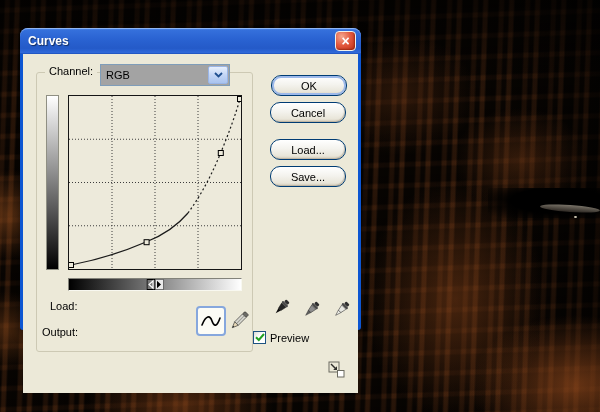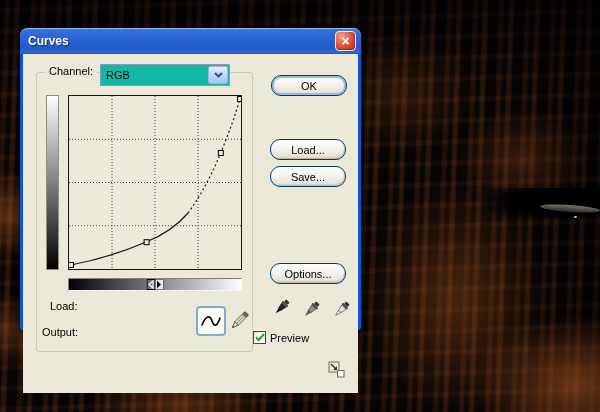--- a/index.html
+++ b/index.html
@@ -40,21 +40,21 @@
     background:radial-gradient(circle at 30% 25%,#f4a58c 0%,#e2573c 48%,#c23318 100%);
     color:#fff;font-size:14px;font-weight:bold;line-height:18px;text-align:center;cursor:pointer;
     box-shadow:inset -1px -1px 2px rgba(120,20,0,.6);}
   .client{position:relative;width:335px;height:339px;background:#ece9d8;}
 
   
   .groupbox{position:absolute;left:13px;top:18px;width:217px;height:280px;box-sizing:border-box;
     border:1px solid #cdc9b4;border-radius:3px;}
   .channel-label{position:absolute;left:22px;top:11px;font-size:11px;color:#000;background:#ece9d8;padding:0 4px;}
   .combo{position:absolute;left:77px;top:10px;width:130px;height:22px;box-sizing:border-box;
-    border:1px solid #7f9db9;background:#14b8a6;font-size:11px;display:flex;align-items:center;padding-left:5px;cursor:default;}
+    border:1px solid #7f9db9;background:#a3a3a3;font-size:11px;display:flex;align-items:center;padding-left:5px;cursor:default;}
   .combo-btn{position:absolute;right:1px;top:1px;bottom:1px;width:18px;border-radius:2px;
     border:1px solid #9ab5e6;background:linear-gradient(180deg,#e8f0fd 0%,#c4d6f5 48%,#a9c3ee 100%);
     display:flex;align-items:center;justify-content:center;}
 
   
   .vgrad{position:absolute;left:23px;top:41px;width:13px;height:175px;box-sizing:border-box;
     border:1px solid #8f8f83;background:linear-gradient(to bottom,#ffffff,#000000);}
   .gridbox{position:absolute;left:45px;top:41px;width:174px;height:175px;box-sizing:border-box;
     border:1px solid #151515;background:#edeadb;}
   .hgrad{position:absolute;left:45px;top:224px;width:174px;height:13px;box-sizing:border-box;
@@ -156,23 +156,23 @@
             <rect x="9.5" y="1" width="5" height="3.4" rx="0.8" fill="#6b6b66" stroke="#33332f" stroke-width="0.7"></rect>
             <rect x="9.5" y="4.6" width="5" height="11" fill="#d9d9d2" stroke="#55554f" stroke-width="0.8"></rect>
             <line x1="12" y1="4.6" x2="12" y2="15.6" stroke="#9a9a92" stroke-width="1"></line>
             <polygon points="9.5,15.6 14.5,15.6 12,21.5" fill="#e8d9b8" stroke="#55554f" stroke-width="0.8"></polygon>
             <polygon points="11.2,19.5 12.8,19.5 12,21.5" fill="#222"></polygon>
           </g>
         </svg>
       </div>
 
       <div class="btn default" style="left:248px;top:21px">OK</div>
+      <div class="btn" style="left:247px;top:48px">Cancel</div>
       <div class="btn" style="left:247px;top:85px">Load...</div>
       <div class="btn" style="left:247px;top:112px">Save...</div>
-      <div class="btn" style="left:247px;top:209px">Options...</div>
 
       <div class="dropper" style="left:247px;top:243px">
         <svg width="22" height="22" viewBox="0 0 22 22">
             <g transform="rotate(45 11 11)">
           <rect x="8.6" y="1.2" width="4.8" height="3" rx="1" fill="#2e2e2e"></rect>
           <rect x="7.2" y="4.4" width="7.6" height="2.4" rx="1" fill="#4a4a4a"></rect>
           <polygon points="8,7 14,7 12.7,13 9.3,13" fill="#262626" stroke="#111" stroke-width="0.5"></polygon>
           <polygon points="9.3,13 12.7,13 11,18.5" fill="#0d0d0d"></polygon>
         </g>
           </svg>

